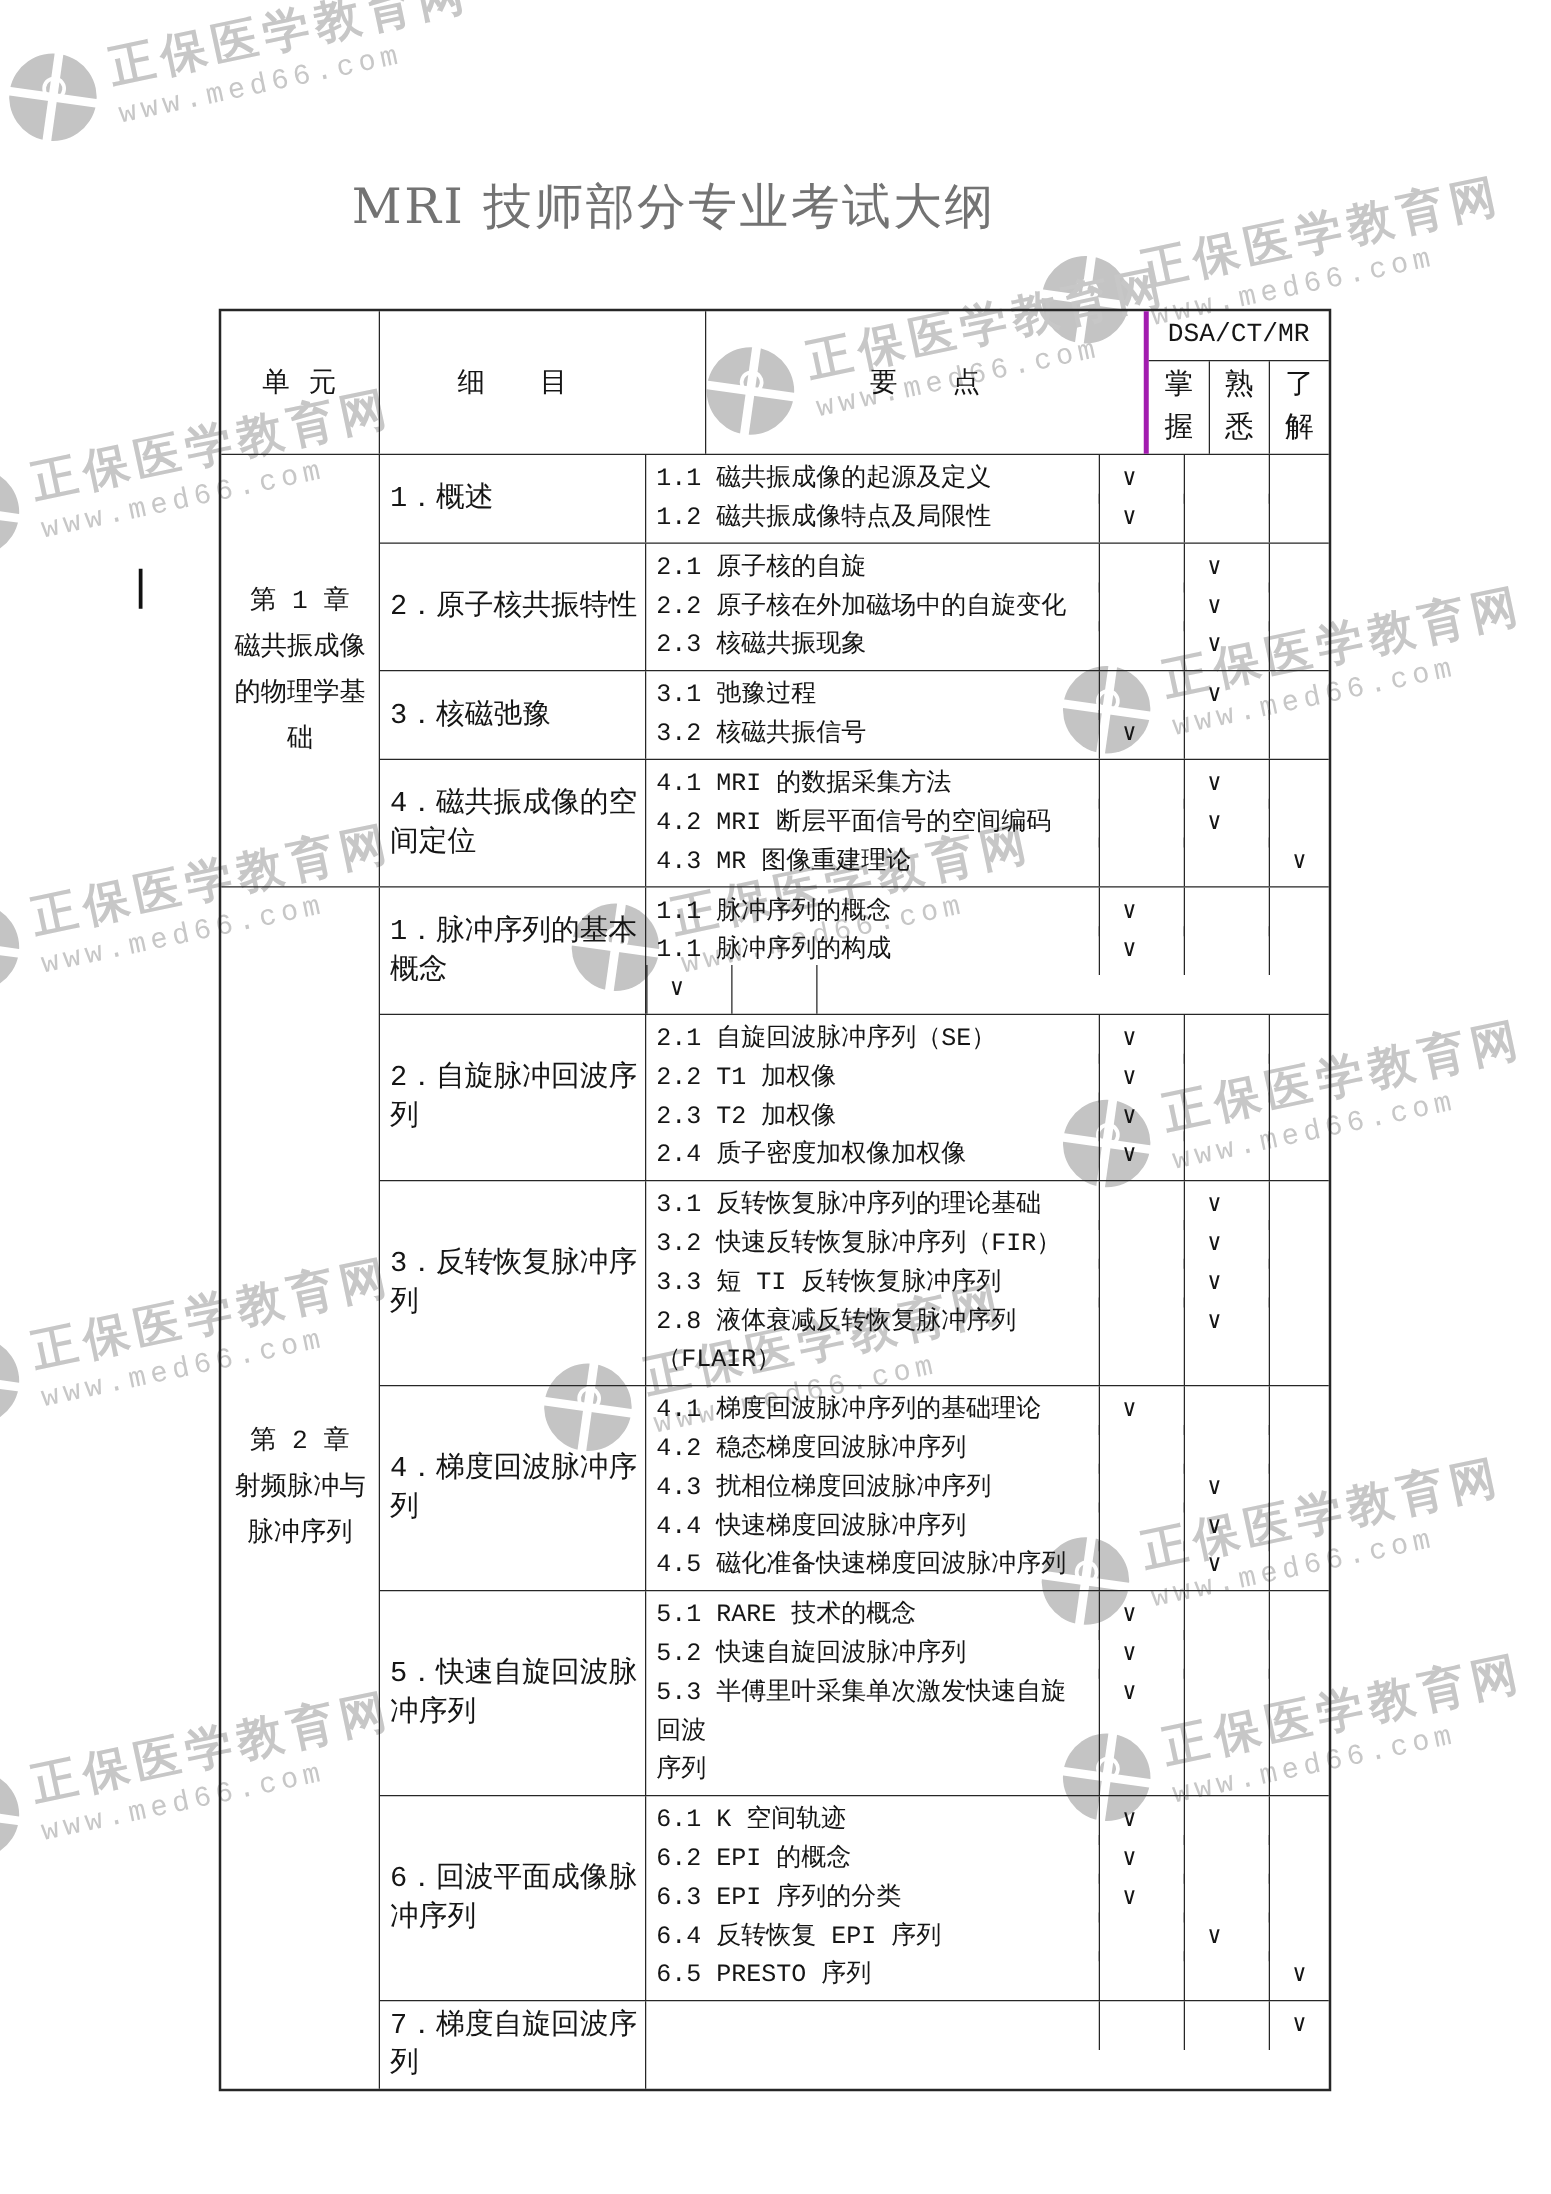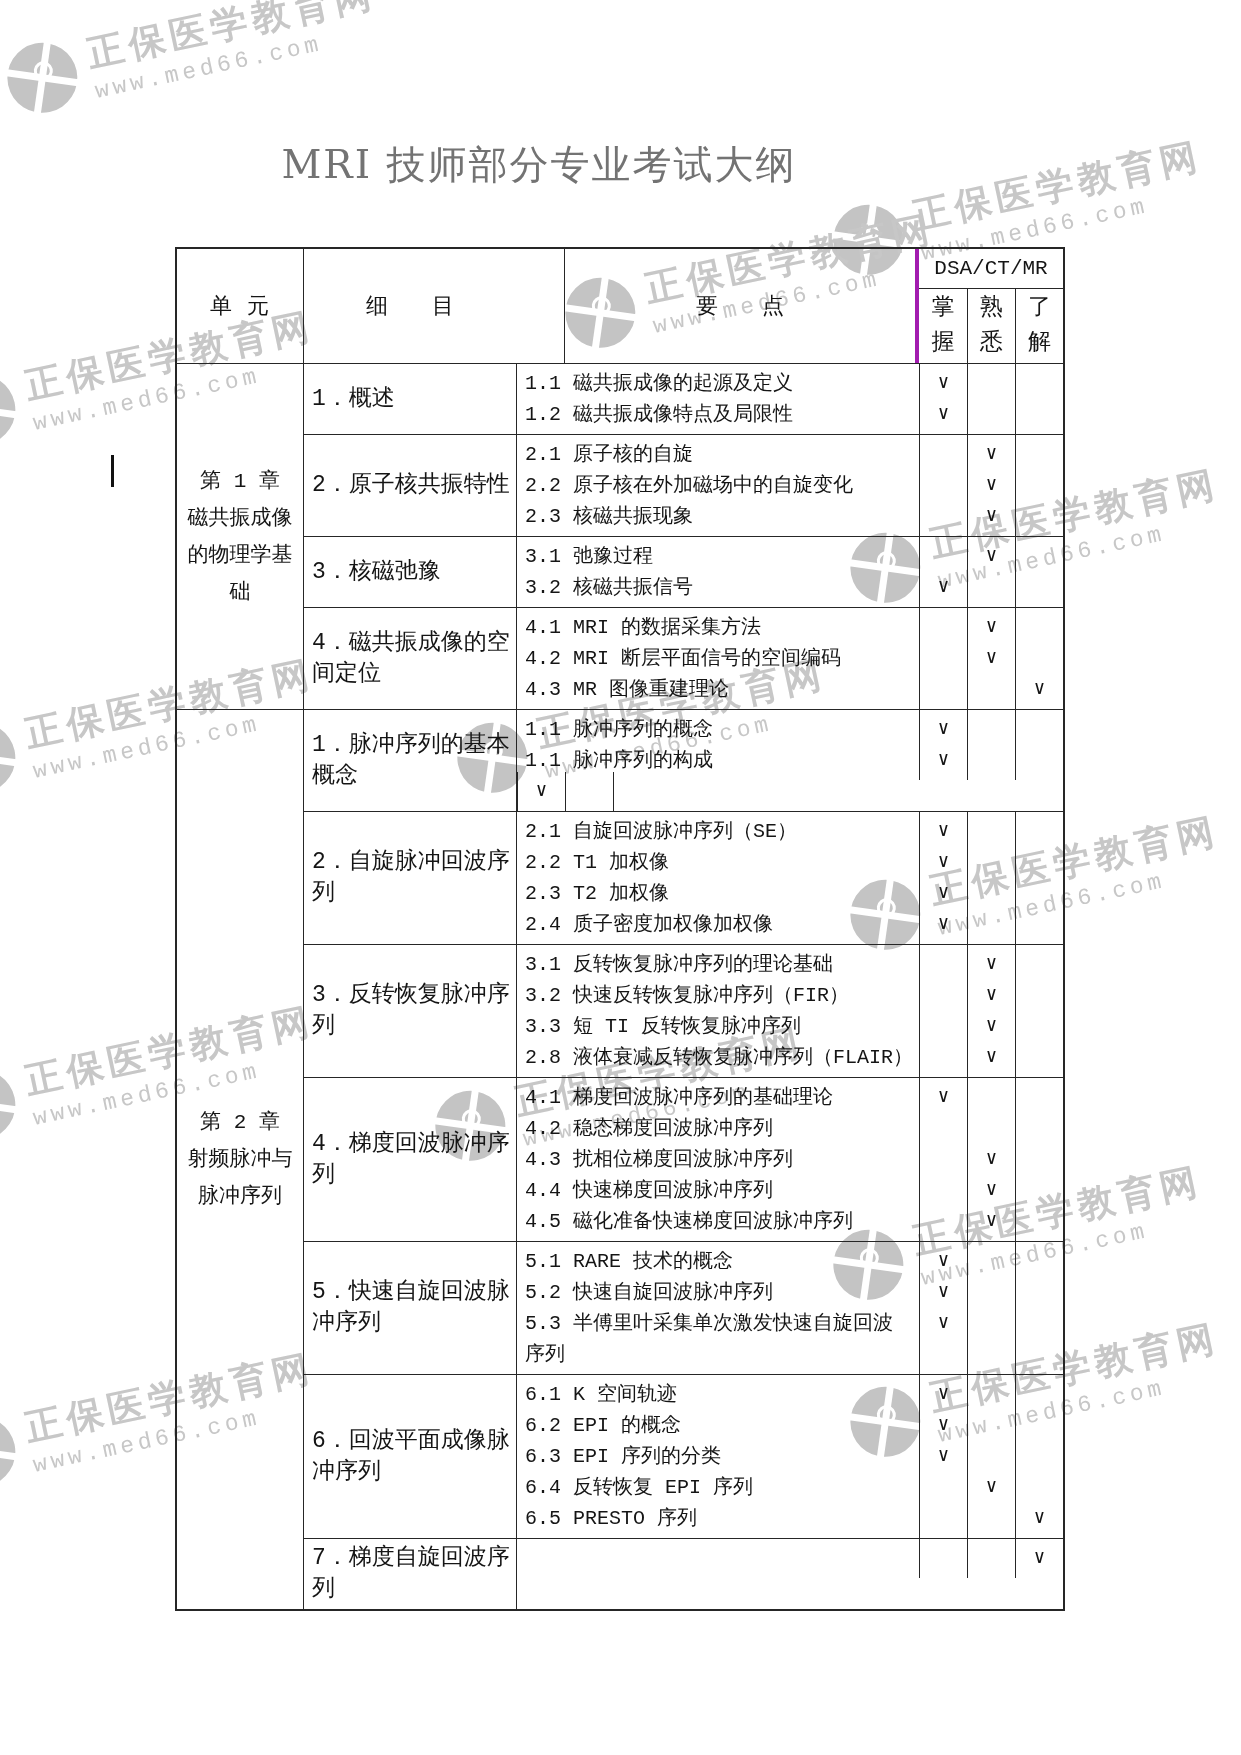--- a/index.html
+++ b/index.html
@@ -46,21 +46,21 @@
   .unit-cell{width:126px;display:flex;align-items:center;justify-content:center;
              text-align:center;white-space:pre-line;font-size:21px;line-height:37px;}
   .groups{flex:1;display:flex;flex-direction:column;border-left:1px solid #262626;}
   .group{display:flex;}
   .group + .group{border-top:1px solid #262626;}
   .detail-cell{width:212px;box-sizing:border-box;padding:4px 2px 4px 8px;
                display:flex;align-items:center;white-space:pre-line;
                line-height:31px;font-size:23px;}
   .points{flex:1;display:flex;flex-direction:column;justify-content:flex-start;
           border-left:1px solid #262626;padding:4px 0;}
-  .point-row{display:flex;min-height:31px;}
+  .point-row{display:flex;min-height:31px;gap:20px;}
   .point-text{flex:1;padding-left:8px;line-height:31px;white-space:pre-line;}
   .lv{width:48px;box-sizing:border-box;border-left:1px solid #262626;
       text-align:center;line-height:31px;font-size:19px;
       margin-top:-4px;margin-bottom:-4px;padding-top:4px;}
   
   #stray{position:absolute;left:111px;top:455px;width:3px;height:32px;background:#111;z-index:2;}
 </style>
 </head>
 <body>
 

